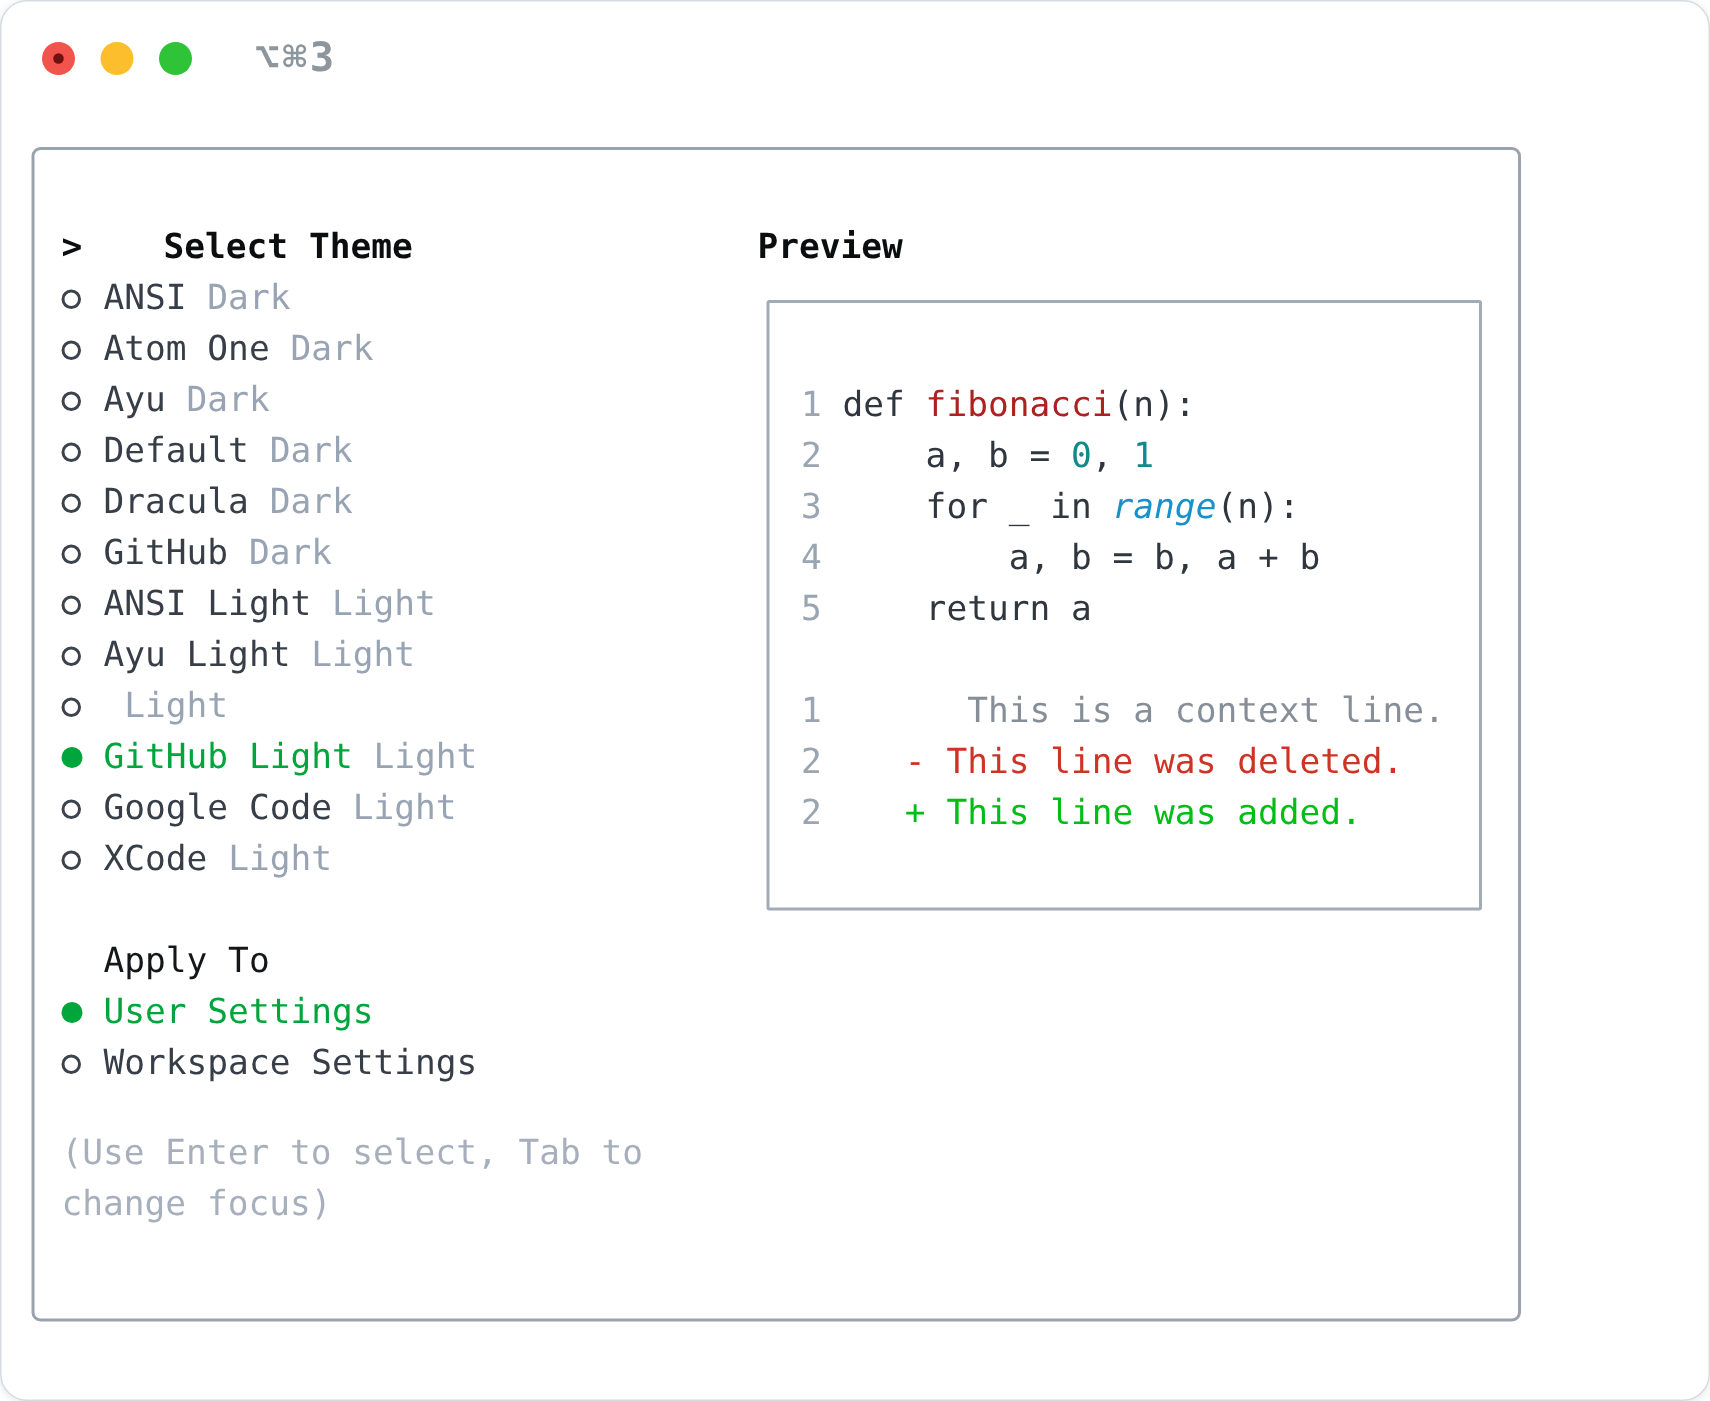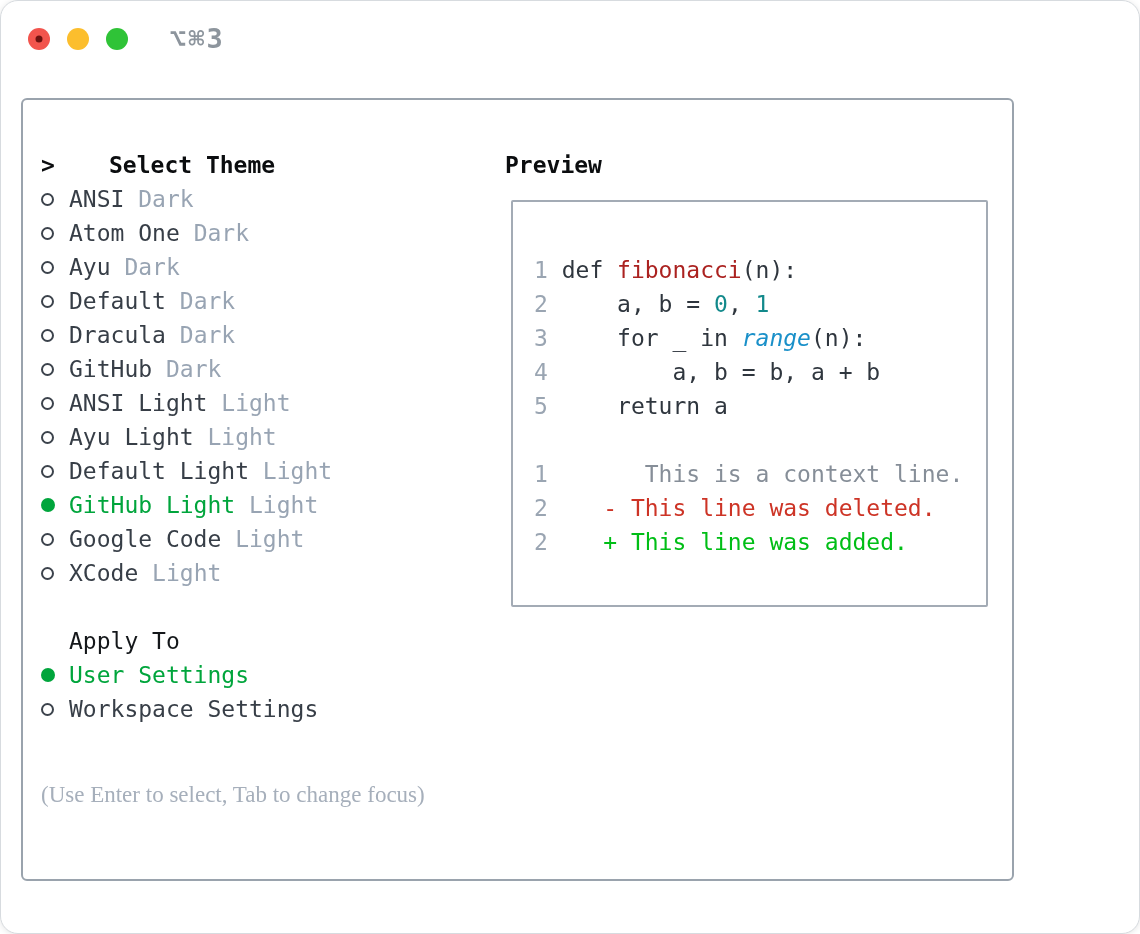--- a/index.html
+++ b/index.html
@@ -66,26 +66,25 @@
   .radio.on {
     width:14px; height:14px; border:none; background:#00a53c;
   }
   .pointer { font-weight:bold; color:#0b0d0f; font-size:23px; }
   .heading-label { font-weight:bold; color:#0b0d0f;margin-left:40px; }
   .subheading-label { font-weight:normal; color:#14171a; }
   .item-label { color:#373e47; }
   .item-label.selected { color:#00a53c; }
   .tag { color:#98a4b3; margin-left:1ch; }
   .hint {
-    margin-top:52px;
+    margin-top:26px;
     max-width:400px;
     font-size:23px; line-height:34px;
     color:#a6afbb;
     white-space:normal;
-    font-family:Liberation Serif, serif;
   }
   
   .right-pane { flex:1; }
   .preview-heading-row {
     height:34px; display:flex; align-items:center;
     font-size:23px; font-weight:bold; color:#0b0d0f;
     padding-left:2px;
   }
   .preview-box {
     margin-top:18px; margin-left:8px;
@@ -136,21 +135,21 @@
 
       <div id="theme-list">
           <div class="row"><span class="bullet-col"><span class="radio"></span></span><span class="item-label">ANSI</span><span class="tag">Dark</span></div>
           <div class="row"><span class="bullet-col"><span class="radio"></span></span><span class="item-label">Atom One</span><span class="tag">Dark</span></div>
           <div class="row"><span class="bullet-col"><span class="radio"></span></span><span class="item-label">Ayu</span><span class="tag">Dark</span></div>
           <div class="row"><span class="bullet-col"><span class="radio"></span></span><span class="item-label">Default</span><span class="tag">Dark</span></div>
           <div class="row"><span class="bullet-col"><span class="radio"></span></span><span class="item-label">Dracula</span><span class="tag">Dark</span></div>
           <div class="row"><span class="bullet-col"><span class="radio"></span></span><span class="item-label">GitHub</span><span class="tag">Dark</span></div>
           <div class="row"><span class="bullet-col"><span class="radio"></span></span><span class="item-label">ANSI Light</span><span class="tag">Light</span></div>
           <div class="row"><span class="bullet-col"><span class="radio"></span></span><span class="item-label">Ayu Light</span><span class="tag">Light</span></div>
-          <div class="row"><span class="bullet-col"><span class="radio"></span></span><span class="item-label">Default Light</span><span class="tag">Light</span></div>
+          <div class="row"><span class="bullet-col"><span class="radio"></span></span><span class="tag">Light</span></div>
           <div class="row"><span class="bullet-col"><span class="radio on"></span></span><span class="item-label selected">GitHub Light</span><span class="tag">Light</span></div>
           <div class="row"><span class="bullet-col"><span class="radio"></span></span><span class="item-label">Google Code</span><span class="tag">Light</span></div>
           <div class="row"><span class="bullet-col"><span class="radio"></span></span><span class="item-label">XCode</span><span class="tag">Light</span></div>
         </div>
 
       <div class="row blank"></div>
 
       <div class="row">
         <span class="bullet-col"></span>
         <span class="subheading-label">Apply To</span>

